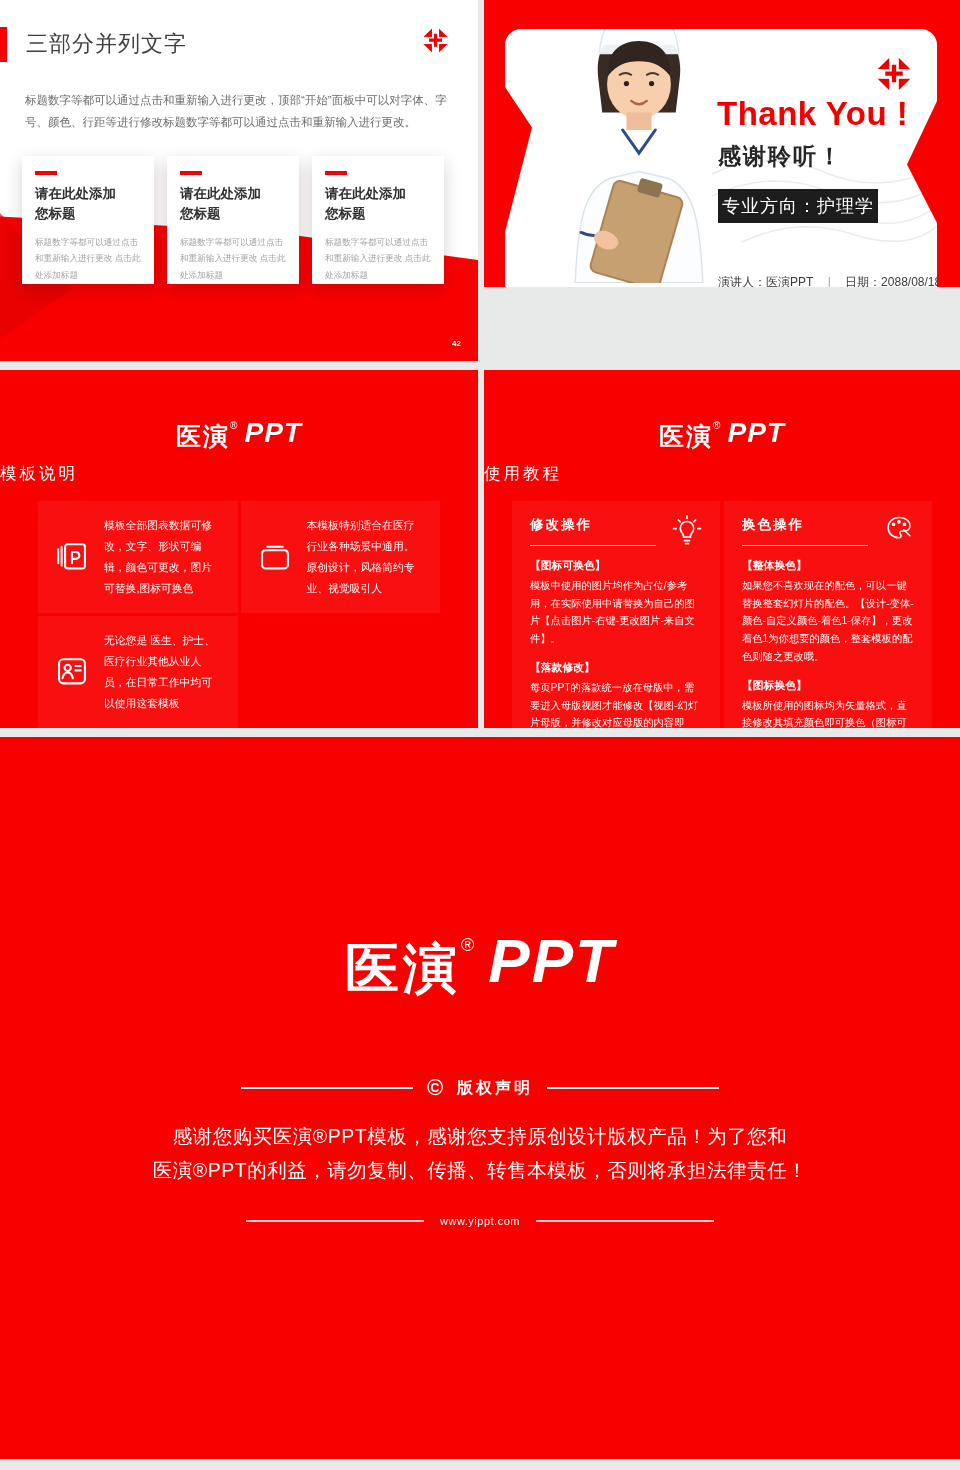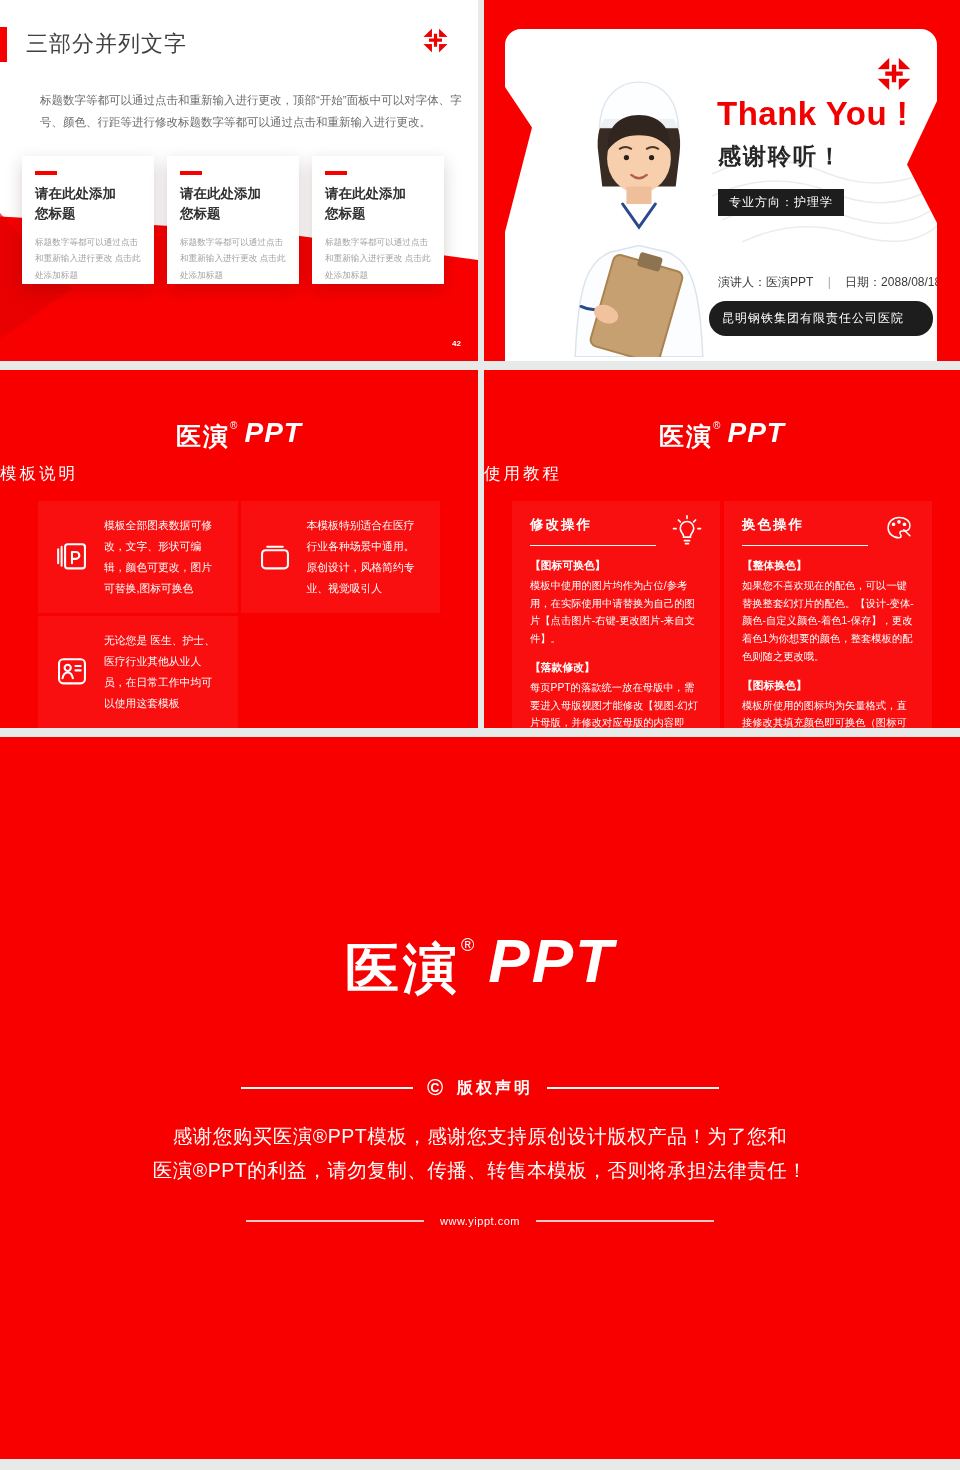--- a/index.html
+++ b/index.html
@@ -8,40 +8,40 @@
     --dark:#1D1D1D;
   }
   *{margin:0;padding:0;box-sizing:border-box;}
   body{width:960px;height:1470px;background:#E8EAEA;font-family:"Liberation Sans","DejaVu Sans",sans-serif;position:relative;overflow:hidden;}
   .slide{position:absolute;overflow:hidden;}
   
   .slide1{left:0;top:0;width:478px;height:361px;background:#fff;}
   .s1-bar{position:absolute;left:0;top:27px;width:7px;height:35px;background:var(--red);}
   .s1-title{position:absolute;left:26px;top:29px;font-size:22px;color:#404040;letter-spacing:1px;}
   .s1-cross{position:absolute;right:27px;top:25px;width:31px;height:31px;}
-  .s1-intro{position:absolute;left:40px;top:89px;width:428px;font-size:11.5px;color:#6B6B6B;line-height:1.95;}
+  .s1-intro{position:absolute;left:25px;top:89px;width:428px;font-size:11.5px;color:#6B6B6B;line-height:1.95;}
   .s1-shape{position:absolute;inset:0;background:var(--red);clip-path:polygon(0 60%,55% 64%,100% 72%,100% 100%,0 100%);}
   .s1-shape2{position:absolute;inset:0;background:var(--red-dark);clip-path:polygon(0 59%,15% 80%,0 94%);opacity:.65;}
   .s1-cards{position:absolute;left:22px;top:156px;display:flex;gap:13px;}
   .s1-card{width:132px;height:128px;background:#fff;box-shadow:0 6px 16px rgba(60,20,20,.20);padding:15px 13px 12px;}
   .s1-dash{width:22px;height:4px;background:var(--red);margin-bottom:9px;}
   .s1-card-title{font-size:13.5px;font-weight:bold;color:#303030;line-height:1.5;width:85px;}
   .s1-card-body{margin-top:9px;font-size:8.6px;color:#A3A3A3;line-height:1.95;}
   .s1-num{position:absolute;right:17px;bottom:13px;color:#fff;font-size:8px;font-weight:bold;}
   
-  .slide2{left:484px;top:0;width:476px;height:361px;background:var(--red);}
+  .slide2{left:484px;top:0;width:476px;height:287px;background:var(--red);}
   .s2-card{position:absolute;left:21px;right:23px;top:29px;bottom:0;background:#fff;border-radius:16px 16px 0 0;overflow:hidden;}
   .s2-waves{position:absolute;right:0;top:105px;width:225px;height:150px;}
   .s2-wedge-l{position:absolute;left:0;top:58px;width:27px;height:145px;background:var(--red);clip-path:polygon(0 0,100% 28%,0 100%);}
   .s2-wedge-r{position:absolute;right:0;top:72px;width:30px;height:122px;background:var(--red);clip-path:polygon(100% 0,0 52%,100% 100%);}
   .s2-cross{position:absolute;right:22px;top:24px;width:42px;height:42px;}
   .s2-nurse{position:absolute;left:18px;bottom:0;width:232px;height:304px;}
   .s2-en{position:absolute;left:212px;top:66px;font-size:33px;font-weight:bold;color:#F20000;letter-spacing:.5px;white-space:nowrap;}
   .s2-cn{position:absolute;left:213px;top:112px;font-size:23px;font-weight:bold;color:#262626;letter-spacing:2px;}
-  .s2-badge{position:absolute;left:213px;top:160px;background:var(--dark);color:#fff;font-size:12px;padding:5px 11px;letter-spacing:1px;}
+  .s2-badge{position:absolute;left:213px;top:160px;background:var(--dark);color:#fff;font-size:18px;padding:5px 4px;letter-spacing:1px;}
   .s2-speaker{position:absolute;left:213px;top:245px;font-size:12px;color:#3A3A3A;white-space:nowrap;}
   .s2-speaker .sep{margin:0 10px;color:#8a8a8a;}
   .s2-footbar{position:absolute;left:204px;right:4px;top:272px;background:var(--dark);border-radius:17px;color:#fff;font-size:12px;padding:9px 13px;letter-spacing:1px;}
   
   .slide3{left:0;top:370px;width:478px;height:358px;background:var(--red);}
   .slide4{left:484px;top:370px;width:476px;height:358px;background:var(--red);}
   .logo-row{position:absolute;left:0;right:0;top:50px;display:flex;justify-content:center;align-items:flex-start;color:#fff;}
   .logo-cn{font-size:25px;font-weight:bold;letter-spacing:2px;}
   .logo-reg{font-size:10px;margin-top:0;}
   .logo-en{font-size:28px;font-weight:bold;font-style:italic;margin-left:7px;letter-spacing:1px;margin-top:-3px;}

